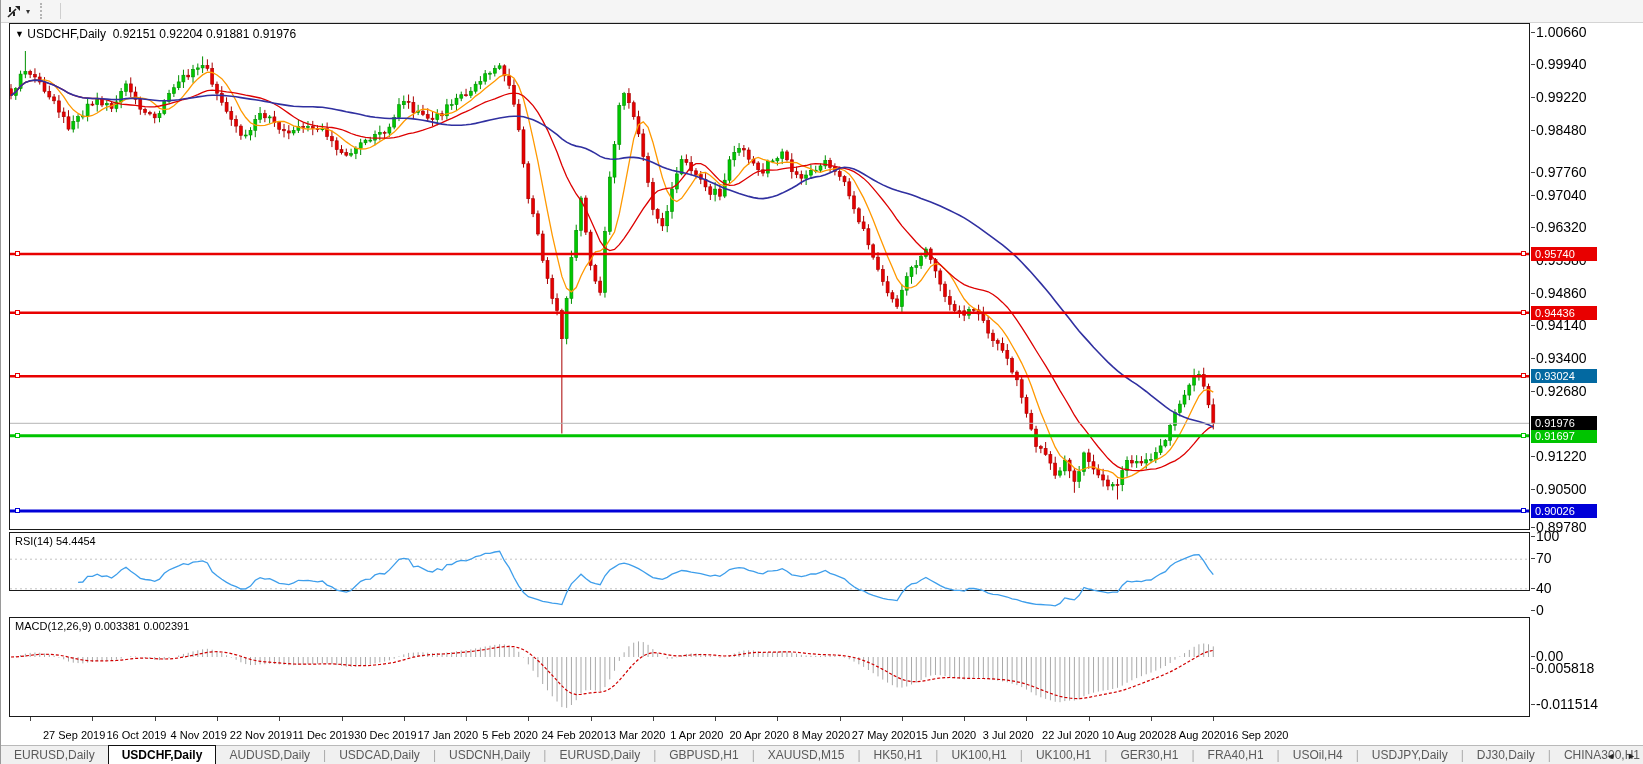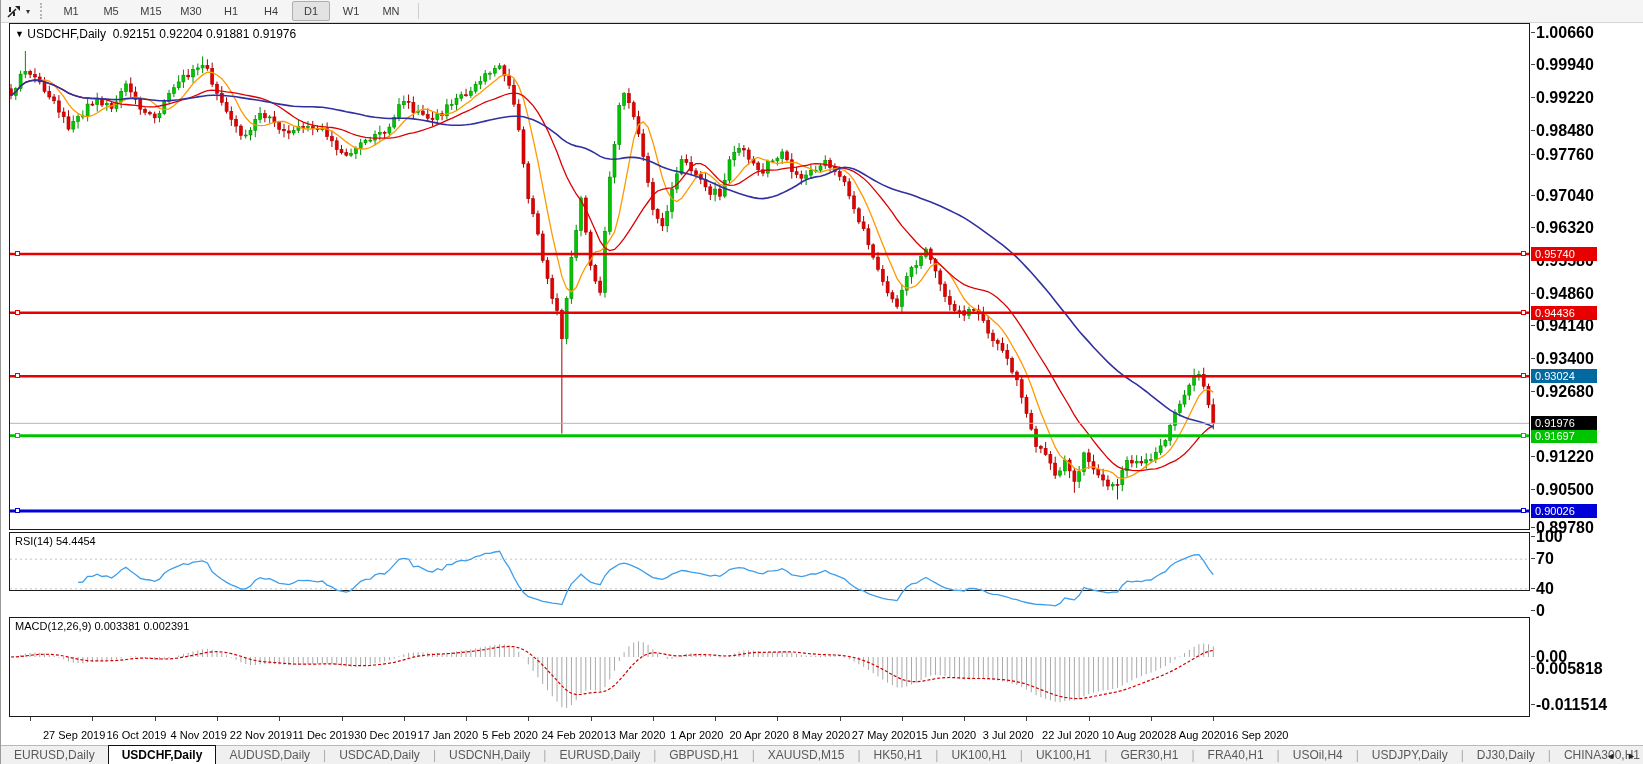--- a/index.html
+++ b/index.html
@@ -18,21 +18,21 @@
   .tfbtn.active{background:#e3e3e3;border-color:#aeaeae;}
   .toolbar-sep{width:1px;height:16px;background:#cfcfcf;margin:0 8px;}
   
   .pane{position:absolute;left:8px;width:1521px;background:#fff;border:1px solid #1a1a1a;box-sizing:border-box;}
   .pane svg{position:absolute;left:0;top:0;}
   .pane-label{position:absolute;left:5px;top:2px;font-size:11px;color:#000;z-index:5;white-space:pre;}
   .chart-title{position:absolute;left:5px;top:3px;font-size:12px;color:#000;z-index:5;white-space:pre;}
   .chart-title .tri{font-size:9px;vertical-align:1px;}
   
   .right-axis{position:absolute;left:1529px;top:23px;width:114px;height:697px;background:#fff;}
-  .axis-label{position:absolute;left:6px;font-size:16px;color:#000;line-height:13px;white-space:nowrap;font-weight:bold;}
+  .axis-label{position:absolute;left:6px;font-size:14px;color:#000;line-height:13px;white-space:nowrap;}
   .axis-label::before{content:"";position:absolute;left:-5px;top:6px;width:4px;height:1px;background:#444;}
   .price-tag{position:absolute;left:1px;height:14px;font-size:11px;line-height:14px;color:#fff;
              padding:0 4px;min-width:58px;z-index:6;}
   .line-handle{position:absolute;width:5px;height:5px;background:#fff;z-index:6;box-sizing:border-box;}
   
   .date-axis{position:absolute;left:0;top:717px;width:1643px;height:28px;background:#fff;}
   .date-label{position:absolute;top:12px;font-size:11px;color:#000;white-space:nowrap;transform:translateX(-50%);margin-left:44px;}
   .date-tick{position:absolute;top:0;width:1px;height:4px;background:#444;}
   
   .tabbar{position:absolute;left:0;top:745px;width:1643px;height:19px;background:#f0f0f0;
@@ -53,31 +53,20 @@
     <div class="tool-group">
       <svg class="tool-ico" viewBox="0 0 16 14">
         <path d="M1 13 L9 5" stroke="#222" stroke-width="1.6" fill="none"></path>
         <path d="M8 2 L13 2 L13 7 Z" fill="#222"></path>
         <rect x="2" y="3" width="2" height="5" fill="#222"></rect>
         <rect x="6" y="8" width="2" height="4" fill="#222"></rect>
       </svg>
       <span class="caret-down">▾</span>
     </div>
     <div class="grip"></div>
-    <div id="tf-buttons" style="display:flex;gap:2px;">
-        <div class="tfbtn">M1</div>
-        <div class="tfbtn">M5</div>
-        <div class="tfbtn">M15</div>
-        <div class="tfbtn">M30</div>
-        <div class="tfbtn">H1</div>
-        <div class="tfbtn">H4</div>
-        <div class="tfbtn active">D1</div>
-        <div class="tfbtn">W1</div>
-        <div class="tfbtn">MN</div>
-      </div>
     <div class="toolbar-sep"></div>
   </div>
 
   <div class="pane" style="top:23px;height:507px;">
     <div class="chart-title"><span class="tri">▼</span> <span>USDCHF,Daily</span>  <span>0.92151</span> <span>0.92204</span> <span>0.91881</span> <span>0.91976</span></div>
     <svg id="main-svg" width="1519" height="505">
         <line x1="1" y1="60.1" x2="1" y2="75.3" stroke="#a80000" stroke-width="1"></line>
         <rect x="-0.5" y="64.8" width="3" height="6.7" fill="#e60000" stroke="#a80000" stroke-width="0.6"></rect>
         <line x1="5.789999999999999" y1="63.1" x2="5.789999999999999" y2="75.9" stroke="#008f00" stroke-width="1"></line>
         <rect x="4.3" y="64.5" width="3" height="7.0" fill="#00c800" stroke="#008f00" stroke-width="0.6"></rect>
@@ -859,21 +848,21 @@
         <line x1="1203.29" y1="39.0" x2="1203.29" y2="28.4" stroke="#a9a9a9" stroke-width="1"></line>
         <polyline points="1.0,39.0 5.8,38.9 10.6,38.5 15.4,38.0 20.2,37.3 25.0,36.8 29.7,36.4 34.5,36.2 39.3,36.3 44.1,36.6 48.9,37.2 53.7,38.0 58.5,39.1 63.3,40.2 68.1,41.2 72.8,42.0 77.6,42.6 82.4,42.9 87.2,42.9 92.0,42.9 96.8,42.8 101.6,42.7 106.4,42.5 111.2,42.1 116.0,41.5 120.8,40.9 125.5,40.4 130.3,40.2 135.1,40.2 139.9,40.3 144.7,40.6 149.5,40.9 154.3,41.0 159.1,40.9 163.9,40.5 168.7,39.9 173.4,39.1 178.2,38.2 183.0,37.3 187.8,36.3 192.6,35.3 197.4,34.4 202.2,33.8 207.0,33.7 211.8,34.0 216.6,34.6 221.3,35.6 226.1,36.8 230.9,38.3 235.7,39.9 240.5,41.3 245.3,42.5 250.1,43.3 254.9,43.8 259.7,44.2 264.4,44.6 269.2,44.9 274.0,45.3 278.8,45.7 283.6,46.0 288.4,46.1 293.2,46.2 298.0,46.2 302.8,46.1 307.6,46.0 312.4,45.9 317.1,45.9 321.9,45.9 326.7,46.1 331.5,46.5 336.3,46.9 341.1,47.4 345.9,47.6 350.7,47.7 355.5,47.7 360.3,47.4 365.0,47.0 369.8,46.5 374.6,45.9 379.4,45.2 384.2,44.3 389.0,43.1 393.8,41.8 398.6,40.4 403.4,39.2 408.1,38.2 412.9,37.5 417.7,36.9 422.5,36.5 427.3,36.2 432.1,36.0 436.9,35.7 441.7,35.4 446.5,35.0 451.3,34.5 456.1,34.0 460.8,33.5 465.6,32.9 470.4,32.2 475.2,31.5 480.0,30.7 484.8,29.9 489.6,29.2 494.4,28.7 499.2,28.4 504.0,28.7 508.7,29.8 513.5,31.7 518.3,34.6 523.1,38.3 527.9,42.5 532.7,47.2 537.5,52.2 542.3,57.4 547.1,62.6 551.9,67.9 556.6,72.3 561.4,75.3 566.2,76.6 571.0,76.4 575.8,75.6 580.6,74.9 585.4,74.4 590.2,74.2 595.0,73.2 599.8,70.8 604.5,67.2 609.3,62.4 614.1,56.8 618.9,51.1 623.7,45.8 628.5,41.3 633.3,37.9 638.1,35.7 642.9,34.7 647.6,34.8 652.4,35.7 657.2,36.7 662.0,37.5 666.8,37.9 671.6,37.8 676.4,37.4 681.2,37.0 686.0,36.7 690.8,36.5 695.5,36.6 700.3,36.9 705.1,37.2 709.9,37.7 714.7,38.0 719.5,37.9 724.3,37.4 729.1,36.7 733.9,35.8 738.7,35.1 743.5,34.6 748.2,34.3 753.0,34.3 757.8,34.2 762.6,34.1 767.4,34.1 772.2,33.9 777.0,33.8 781.8,33.9 786.6,34.3 791.4,34.8 796.1,35.3 800.9,35.8 805.7,36.2 810.5,36.5 815.3,36.7 820.1,36.8 824.9,37.0 829.7,37.3 834.5,37.8 839.3,38.5 844.0,39.5 848.8,40.9 853.6,42.5 858.4,44.4 863.2,46.5 868.0,48.9 872.8,51.4 877.6,54.1 882.4,56.7 887.1,59.2 891.9,61.3 896.7,62.8 901.5,63.5 906.3,63.7 911.1,63.4 915.9,62.6 920.7,61.6 925.5,60.7 930.3,60.0 935.0,59.6 939.8,59.5 944.6,59.7 949.4,59.9 954.2,60.2 959.0,60.4 963.8,60.5 968.6,60.5 973.4,60.5 978.2,60.7 983.0,60.9 987.7,61.3 992.5,61.7 997.3,62.2 1002.1,62.9 1006.9,63.8 1011.7,64.8 1016.5,66.2 1021.3,67.8 1026.1,69.7 1030.8,71.6 1035.6,73.5 1040.4,75.2 1045.2,77.0 1050.0,78.4 1054.8,79.3 1059.6,80.0 1064.4,80.5 1069.2,80.6 1074.0,80.2 1078.8,79.4 1083.5,78.4 1088.3,77.5 1093.1,76.5 1097.9,75.6 1102.7,74.7 1107.5,73.7 1112.3,72.5 1117.1,70.9 1121.9,69.2 1126.7,67.4 1131.4,65.6 1136.2,63.7 1141.0,61.9 1145.8,60.0 1150.6,58.1 1155.4,56.1 1160.2,53.9 1165.0,51.4 1169.8,48.8 1174.5,46.1 1179.3,43.2 1184.1,40.4 1188.9,37.6 1193.7,35.1 1198.5,33.4 1203.3,32.4" fill="none" stroke="#d00000" stroke-width="1.2" stroke-dasharray="3,2"></polyline>
       </svg>
   </div>
 
   <div class="right-axis" id="right-axis">
       <div class="axis-label" style="top: 3px;">1.00660</div>
       <div class="axis-label" style="top: 35.3603px;">0.99940</div>
       <div class="axis-label" style="top: 67.7206px;">0.99220</div>
       <div class="axis-label" style="top: 100.98px;">0.98480</div>
-      <div class="axis-label" style="top: 125px;">0.97760</div>
+      <div class="axis-label" style="top: 143px;">0.97760</div>
       <div class="axis-label" style="top: 165.7px;">0.97040</div>
       <div class="axis-label" style="top: 198.061px;">0.96320</div>
       <div class="axis-label" style="top: 231.32px;">0.95580</div>
       <div class="axis-label" style="top: 263.68px;">0.94860</div>
       <div class="axis-label" style="top: 296.04px;">0.94140</div>
       <div class="axis-label" style="top: 329.3px;">0.93400</div>
       <div class="axis-label" style="top: 361.66px;">0.92680</div>
       <div class="axis-label" style="top: 394.02px;">0.91960</div>
       <div class="axis-label" style="top: 427.279px;">0.91220</div>
       <div class="axis-label" style="top: 459.64px;">0.90500</div>

